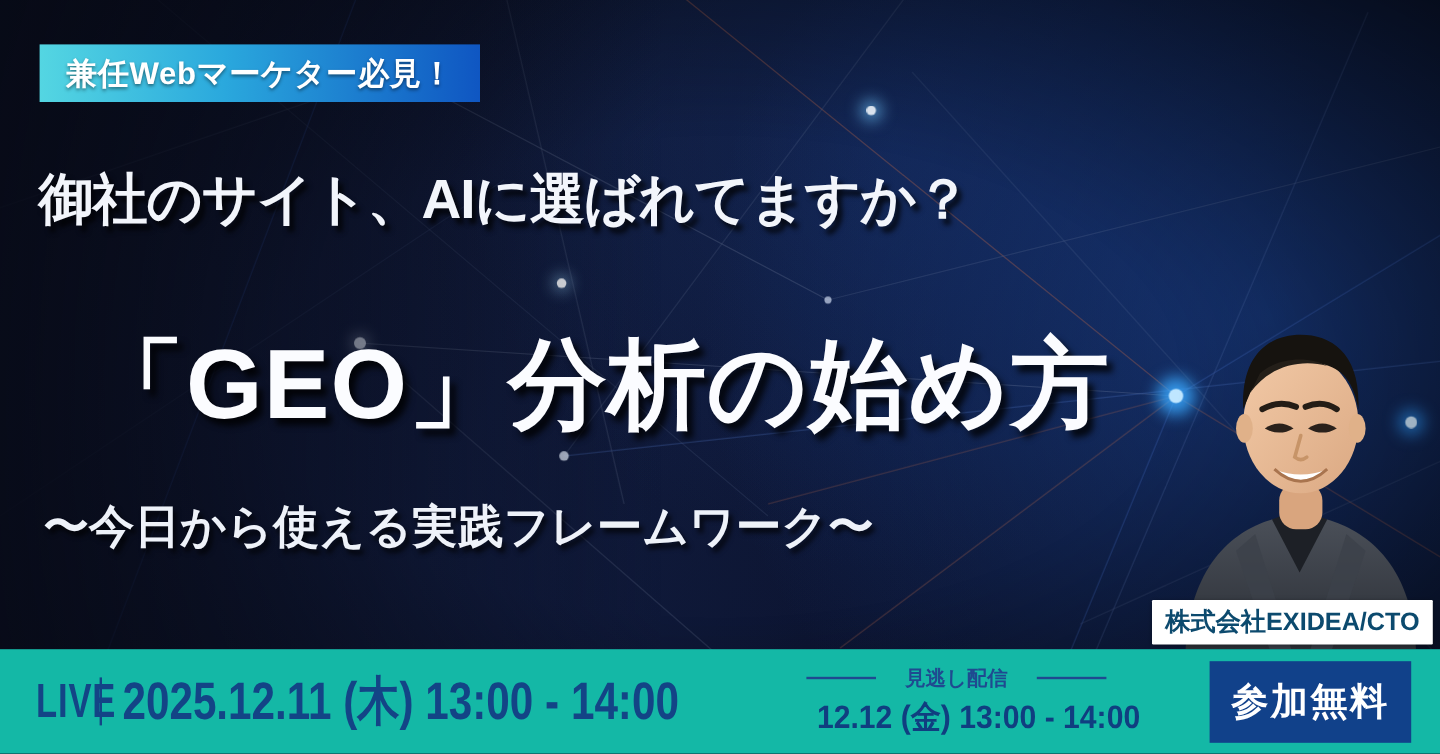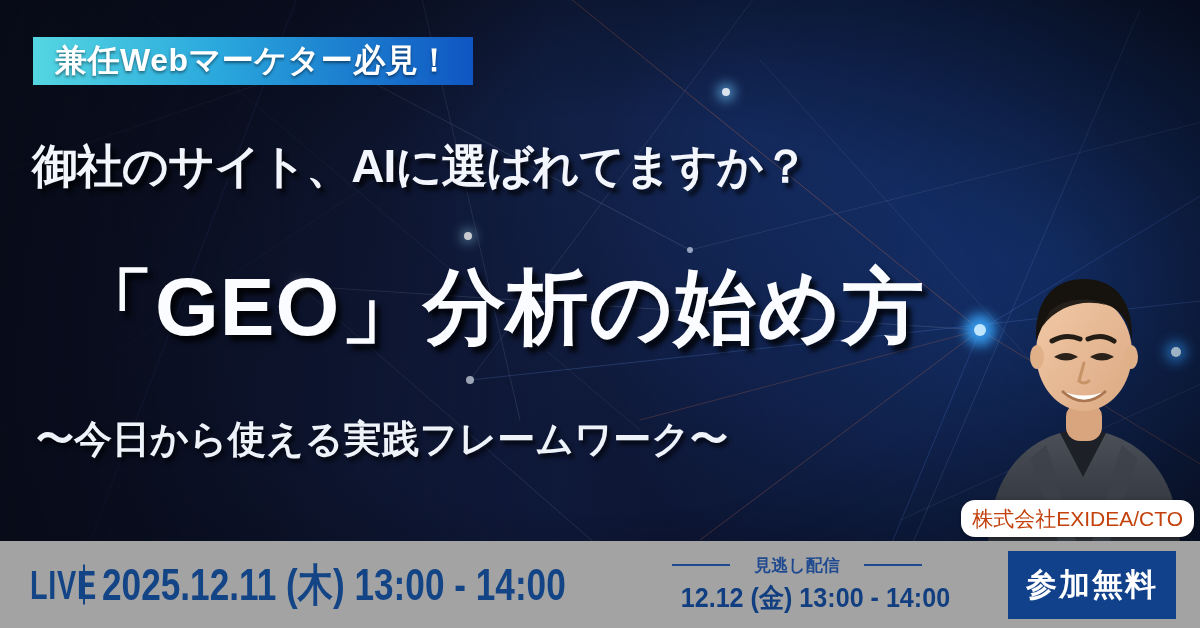--- a/index.html
+++ b/index.html
@@ -22,46 +22,46 @@
   .glow{filter:blur(6px);}
   .vign{position:absolute;inset:0;
         background:radial-gradient(ellipse at 50% 50%, rgba(0,0,0,0) 45%, rgba(0,0,0,.55) 100%);}
   .darkleft{position:absolute;left:0;top:0;width:46%;height:541px;
             background:linear-gradient(90deg,rgba(8,11,24,.88) 0%,rgba(8,11,24,.45) 55%,rgba(8,11,24,0) 100%);}
 
   
   .badge{position:absolute;left:33px;top:37px;height:48px;padding:0 22px;
          display:flex;align-items:center;
          background:linear-gradient(90deg,#54d6e2 0%,#2aa8dd 42%,#0f56c2 100%);
-         color:#fff;font-size:32px;font-weight:700;letter-spacing:.5px;
+         color:#fff;font-size:26px;font-weight:700;letter-spacing:.5px;
          text-shadow:0 2px 3px rgba(0,0,0,.45);}
 
   
   .h1{position:absolute;left:32px;top:136px;width:1140px;
       font-size:46px;font-weight:700;color:#f2f5fb;letter-spacing:-1px;
       text-shadow:4px 5px 4px rgba(0,0,0,.75);white-space:nowrap;}
-  .h2{position:absolute;left:72px;top:253px;width:1000px;
+  .h2{position:absolute;left:72px;top:266px;width:1000px;
       font-size:82px;font-weight:700;color:#fbfcff;letter-spacing:1px;
       text-shadow:5px 6px 5px rgba(0,0,0,.8);white-space:nowrap;}
   .sub{position:absolute;left:36px;top:414px;
        font-size:38px;font-weight:700;color:#eef2f9;letter-spacing:0px;
        text-shadow:3px 4px 4px rgba(0,0,0,.7);white-space:nowrap;}
 
   
   .speaker{position:absolute;right:0;bottom:87px;width:268px;height:296px;}
   .photo{position:absolute;left:48px;bottom:0;width:206px;height:296px;}
   .pills{position:absolute;right:6px;bottom:4px;display:flex;flex-direction:column;
          align-items:flex-end;gap:6px;}
-  .pill{background:#ffffff;color:#c2410c;border-radius:14px;
-        font-weight:400;line-height:1;box-shadow:0 1px 4px rgba(0,0,0,.35);white-space:nowrap;}
+  .pill{background:#ffffff;color:#0c4a6e;border-radius:1px;
+        font-weight:700;line-height:1;box-shadow:0 1px 4px rgba(0,0,0,.35);white-space:nowrap;}
   .pill.org{font-size:21px;padding:8px 11px;}
   .pill.name{font-size:23px;padding:8px 16px;}
 
   
-  .bar{position:absolute;left:0;bottom:0;width:1200px;height:87px;background:#a3a3a3;
+  .bar{position:absolute;left:0;bottom:0;width:1200px;height:87px;background:#14b8a6;
        display:flex;align-items:center;}
   .live{position:absolute;left:30px;top:50%;transform:translateY(-50%);
         display:flex;align-items:center;color:#134486;white-space:nowrap;}
   .live-word{font-size:40px;font-weight:700;letter-spacing:1px;
              transform:scaleX(.72);transform-origin:left center;}
   .live-div{width:2px;height:40px;background:#134486;margin:0 3px 0 -40px;}
   .live-date{font-size:44px;font-weight:700;letter-spacing:0px;
              transform:scaleX(.8);transform-origin:left center;margin-left:14px;}
 
   .replay{position:absolute;left:672px;top:50%;transform:translateY(-50%);

